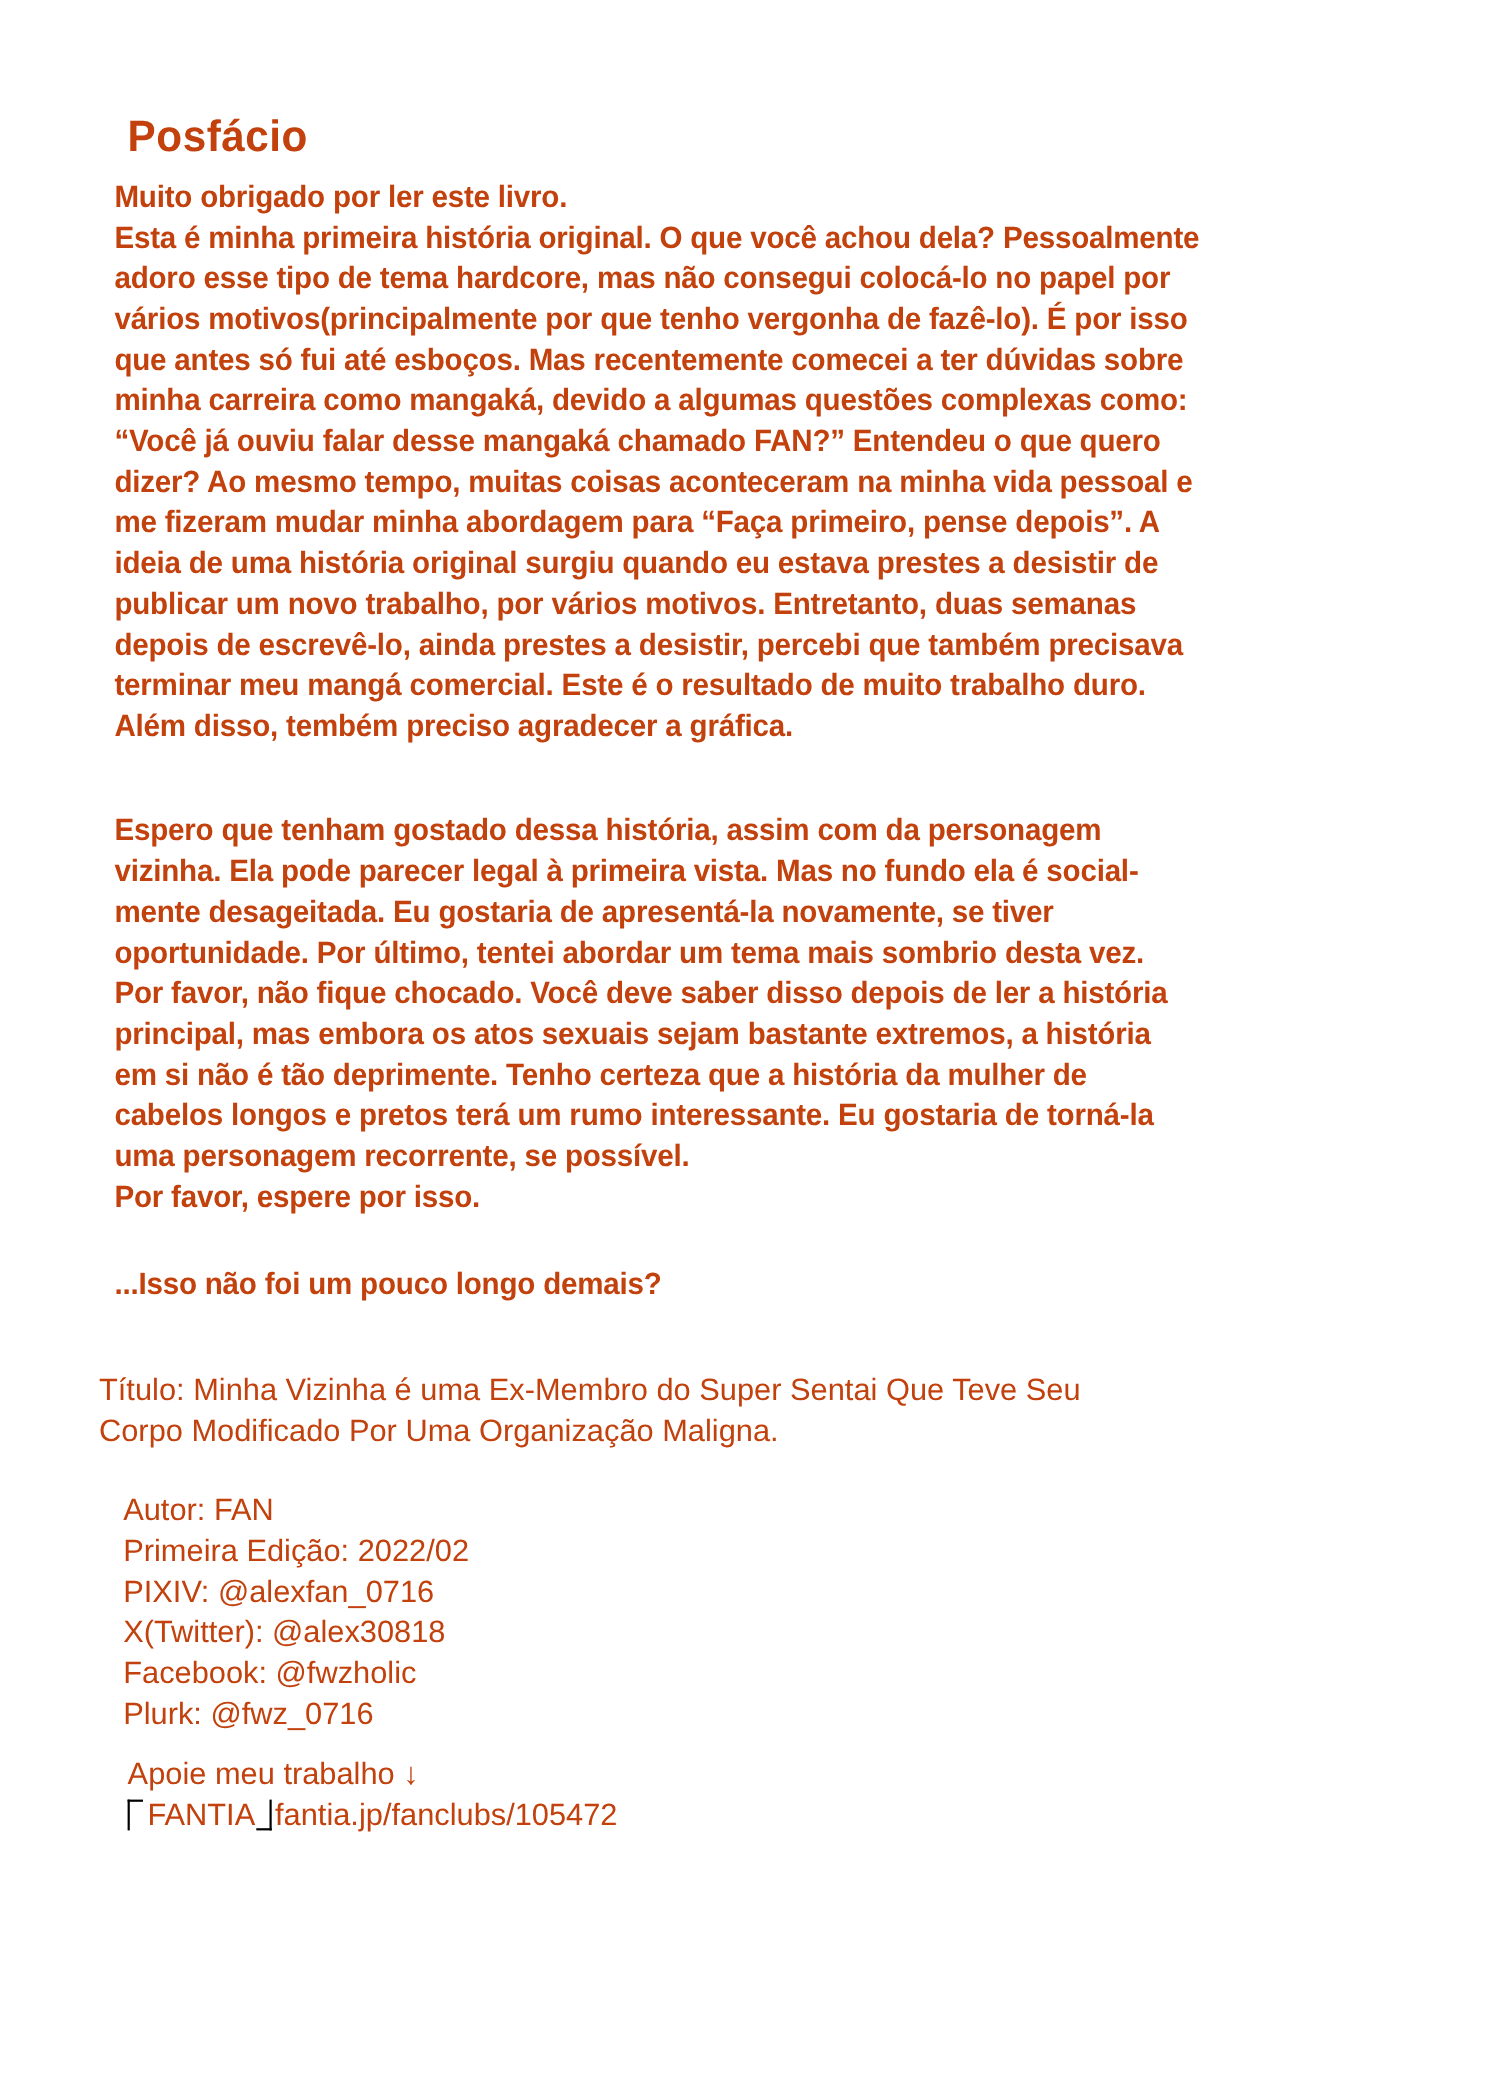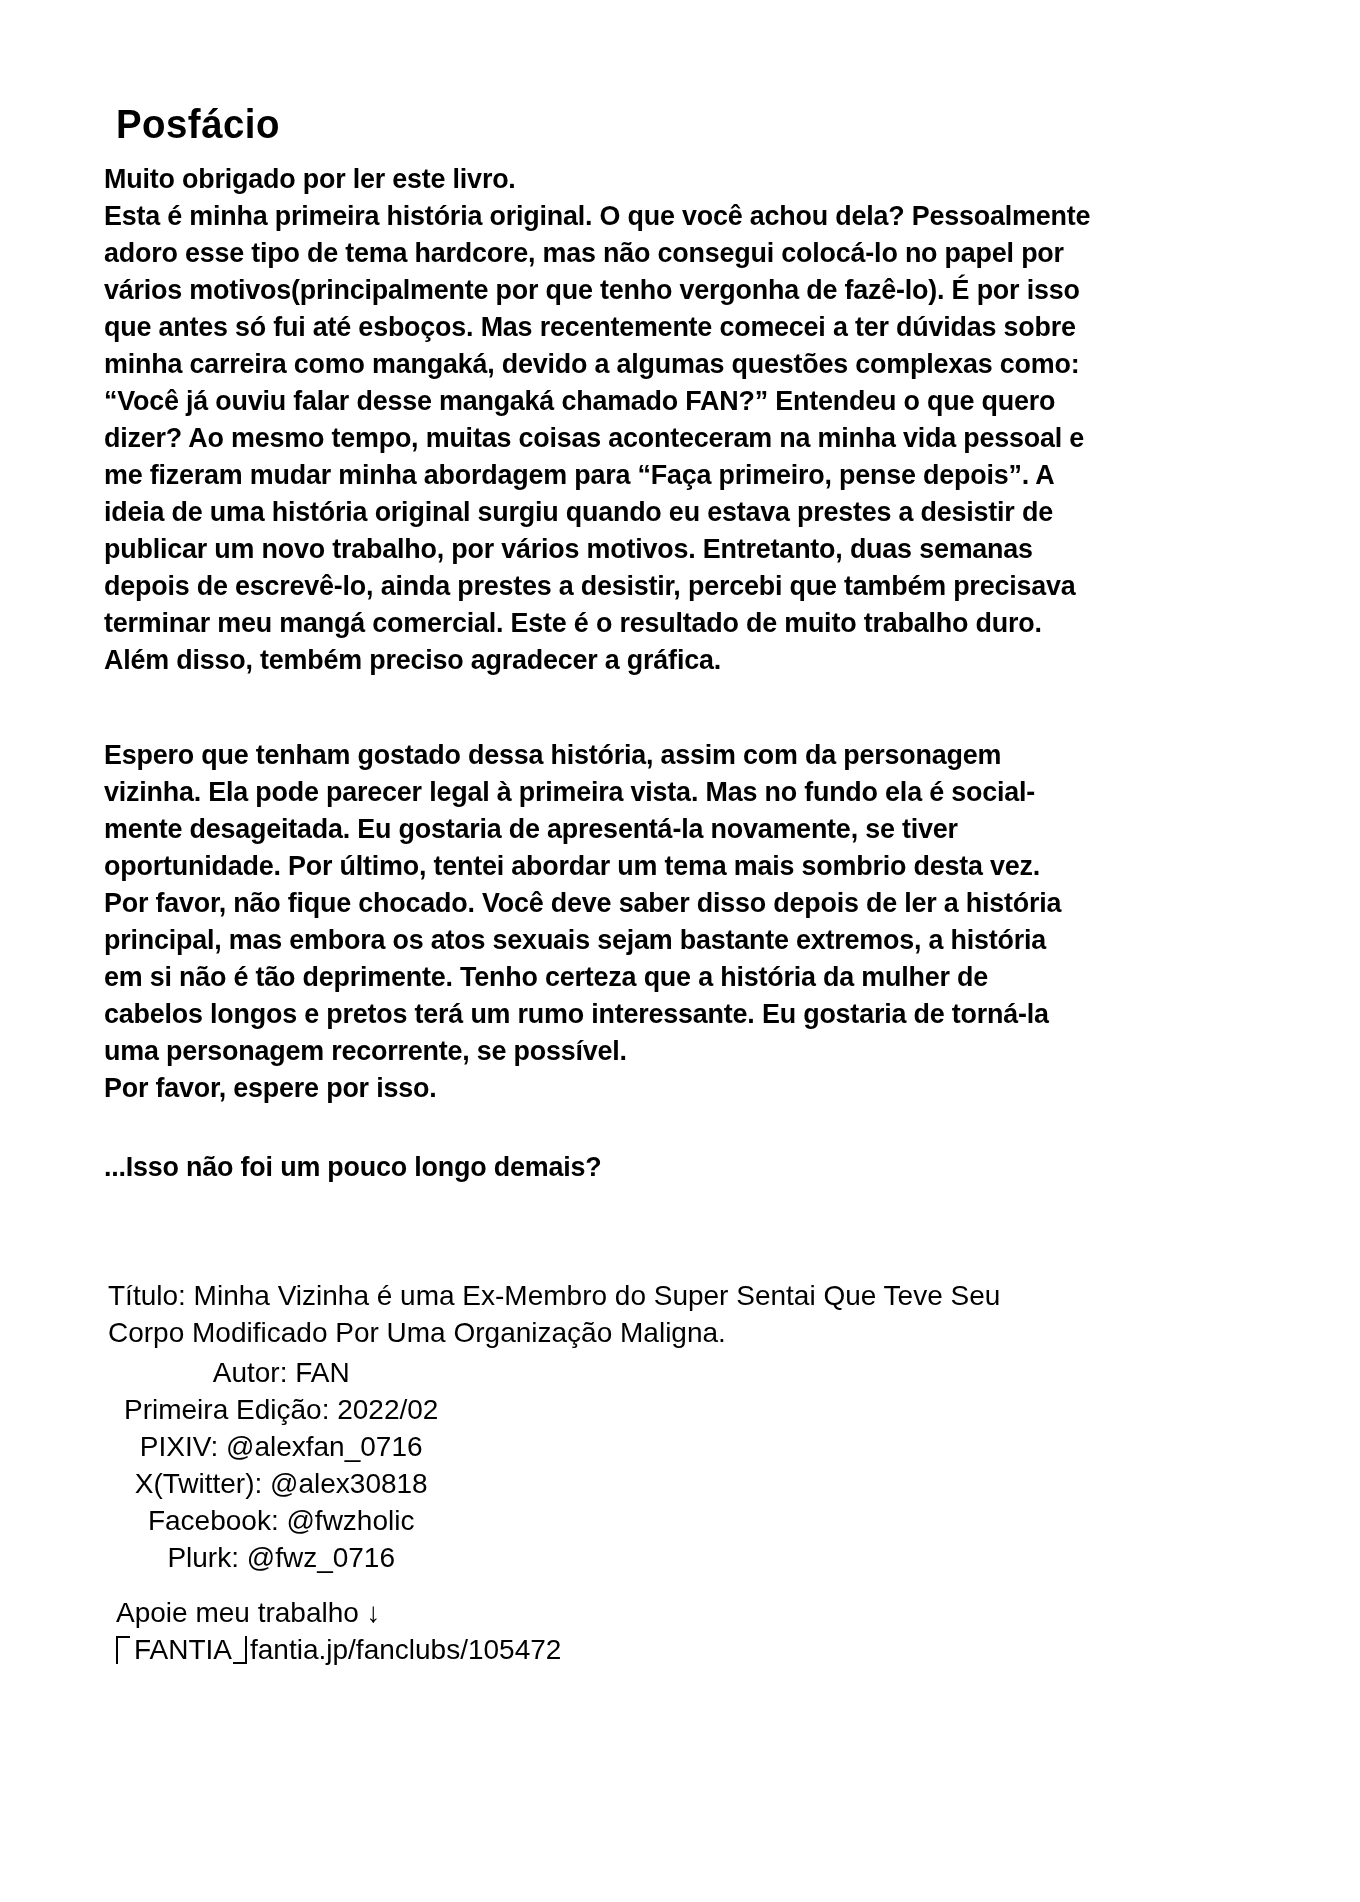--- a/index.html
+++ b/index.html
@@ -1,21 +1,21 @@
 <!DOCTYPE html>
 <html><head>
 <meta charset="utf-8">
 <style>
   html, body { margin: 0; padding: 0; background: #ffffff; }
   .page {
     position: relative;
     width: 1360px;
     height: 1856px;
     background: #ffffff;
-    color: #000000;
+    color: #c2410c;
     font-family: "Liberation Sans", "DejaVu Sans", sans-serif;
     overflow: hidden;
   }
   .abs { position: absolute; }
   .pre { white-space: pre; }
   .cond { transform: scaleX(0.96); transform-origin: 0 0; }
   .title {
     left: 116px; top: 75px;
     font-size: 40px; line-height: 44px; font-weight: 700;
     letter-spacing: 0.5px;
@@ -23,22 +23,22 @@
   .body-bold {
     font-size: 28px; line-height: 37px; font-weight: 700;
     letter-spacing: -0.2px;
   }
   .body-reg {
     font-size: 28px; line-height: 37px; font-weight: 400;
   }
   .pos-p1     { left: 104px; top: 160px;  }
   .pos-p2     { left: 104px; top: 736px;  }
   .pos-aside  { left: 104px; top: 1148px; }
-  .pos-titulo { left: 108px; top: 1245px; margin-top: 32px; }
-  .pos-credits{ left: 124px; top: 1354px; text-align: center; }
+  .pos-titulo { left: 90px; top: 1245px; }
+  .pos-credits{ left: 112px; top: 1354px; }
   .pos-support{ left: 116px; top: 1594px; }
   .credit-line, .support-line, .support-heading { line-height: 37px; white-space: pre; }
   
   .cbo {
     display: inline-block; width: 12px; height: 26px;
     border-top: 2px solid #000; border-left: 2px solid #000;
     vertical-align: -5px; margin-right: 4px;
   }
   .cbc {
     display: inline-block; width: 12px; height: 26px;

